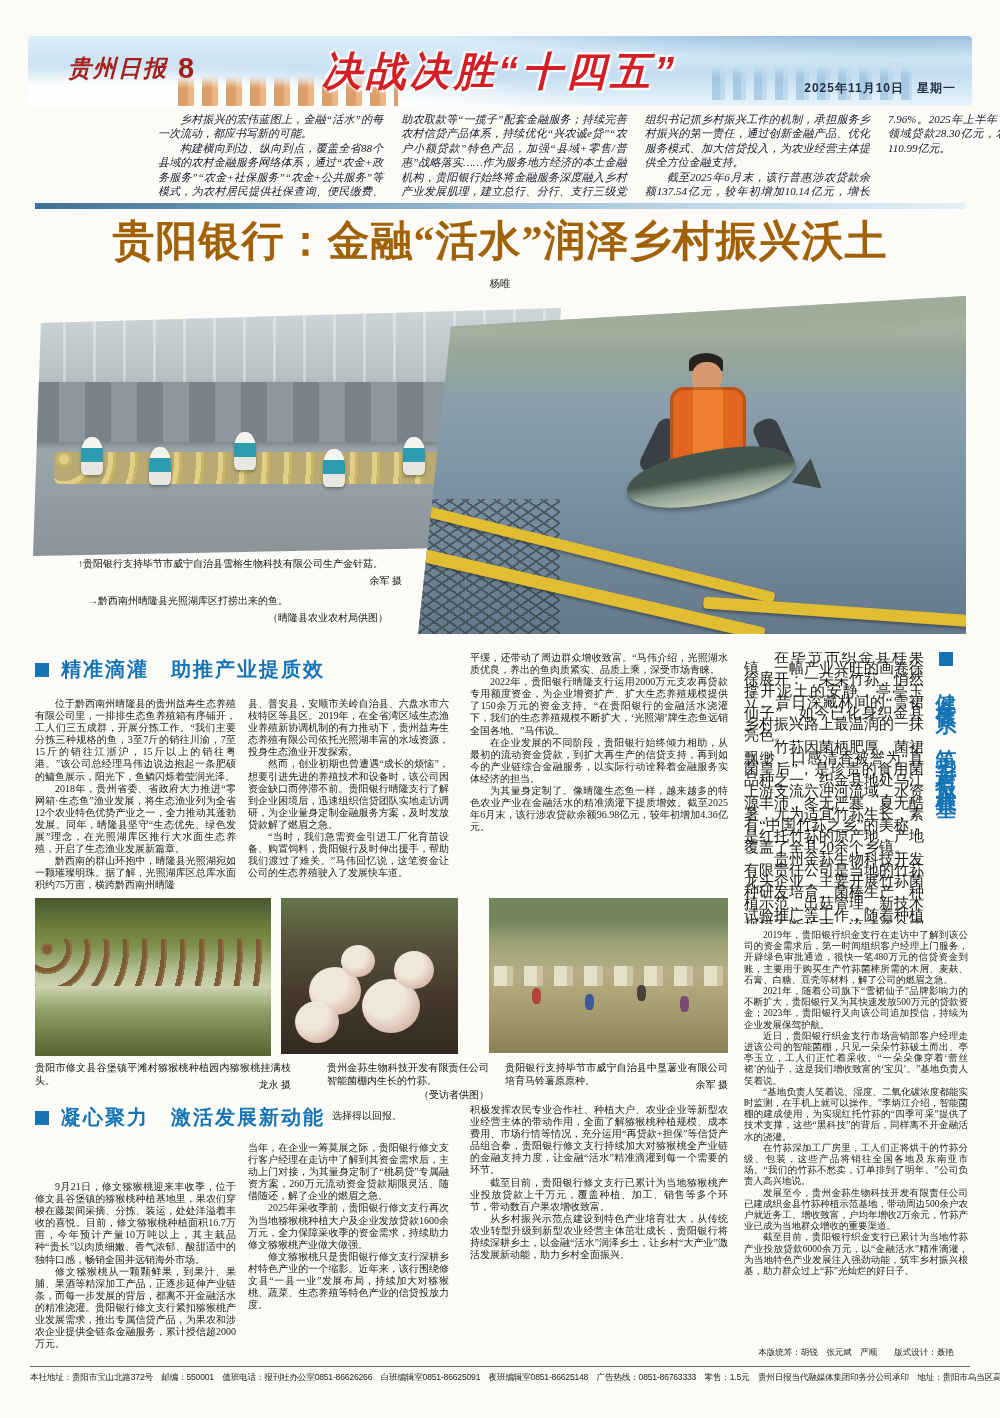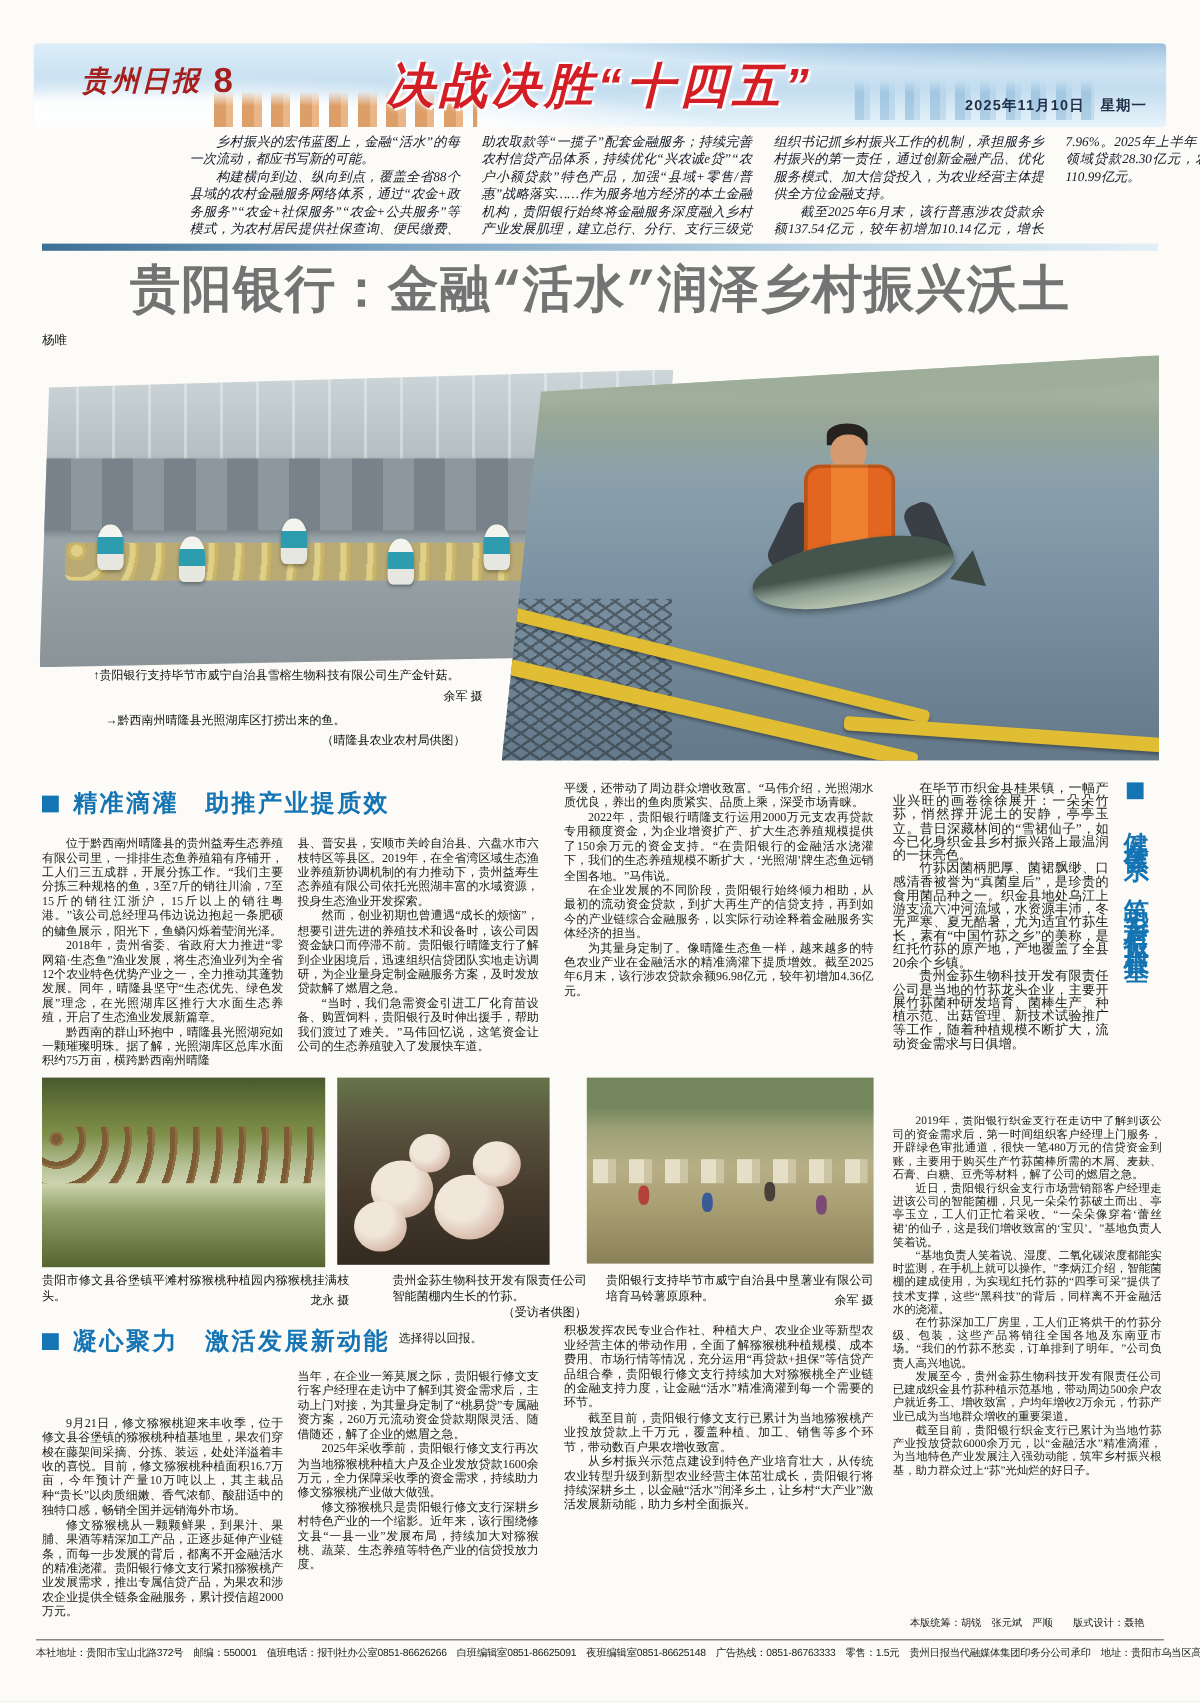--- a/index.html
+++ b/index.html
@@ -31,23 +31,23 @@
 
   
   #intro{left:158px;top:112px;width:712px;height:88px;column-count:3;column-gap:18px;
     font-style:italic;font-size:11px;line-height:14.4px;color:#121825;text-align:justify;}
   #intro p{margin:0;text-indent:2em;}
   #intro-bar{left:35px;top:203px;width:930px;height:6px;
     background:linear-gradient(90deg,#3d6f95 0%,#7ba3c2 30%,#bcd6e6 70%,#e2eff6 100%);}
 
   
   #headline{left:35px;top:213px;width:930px;text-align:center;
-    font-family:Liberation Mono, monospace;font-weight:900;font-size:42px;
-    letter-spacing:1px;color:#737373;}
-  #byline{left:35px;top:277px;width:930px;font-size:10.5px;color:#222;}
+    font-family:Liberation Serif, serif;font-weight:900;font-size:42px;
+    letter-spacing:1px;color:#a16207;}
+  #byline{left:35px;top:277px;width:930px;text-align:center;font-size:10.5px;color:#222;}
 
   
   .photo{overflow:hidden;}
   #photo-left{left:33px;top:308px;width:528px;height:248px;z-index:1;
     clip-path:polygon(1.5% 6%,100% 0,97.5% 96%,0 100%);
     background:linear-gradient(180deg,#cdd6d9 0%,#b2bdc1 32%,#9aa5a9 60%,#8a9397 100%);}
   .f-beams{left:0;top:0;width:100%;height:36%;
     background:repeating-linear-gradient(90deg,rgba(255,255,255,.35) 0 3px,rgba(0,0,0,0) 3px 30px);}
   .f-machine{left:0;top:30%;width:100%;height:24%;
     background:repeating-linear-gradient(90deg,#77828a 0 26px,#8d989e 26px 52px);box-shadow:0 3px 6px rgba(0,0,0,.25);}
@@ -120,21 +120,21 @@
     background:repeating-linear-gradient(90deg,#e6dfc8 0 13px,#cdc4a5 13px 19px,rgba(0,0,0,0) 19px 30px);}
   .person{width:9px;height:16px;border-radius:40%;}
   .p1{left:18%;top:58%;background:#b4403c;} .p2{left:40%;top:62%;background:#3c5a96;}
   .p3{left:62%;top:56%;background:#484039;} .p4{left:80%;top:63%;background:#7a4a74;}
 
   #midc1{left:35px;top:1061px;width:256px;height:30px;}
   #midc2{left:327px;top:1061px;width:162px;height:40px;}
   #midc3{left:505px;top:1061px;width:223px;height:30px;}
 
   
-  #sbc1{left:744px;top:652px;width:180px;height:272px;font-size:11px;line-height:11.2px;}
+  #sbc1{left:744px;top:652px;width:180px;height:272px;font-size:15px;line-height:11.2px;}
   #sbmain{left:744px;top:930px;width:224px;height:410px;font-size:9.5px;line-height:11.2px;}
   #sb-vhead{left:928px;top:652px;width:36px;height:276px;}
   #sb-vhead .blue-sq{margin:0 auto 10px auto;display:block;}
   #sb-vtext{writing-mode:vertical-rl;text-orientation:upright;font-family:"Liberation Sans",sans-serif;
     font-weight:bold;font-size:21px;color:#1474b4;letter-spacing:7px;margin:0 auto;height:240px;}
 
   #sb-credits{left:744px;top:1347px;width:224px;text-align:center;font-size:8.5px;color:#222;
     font-family:"Liberation Sans",sans-serif;}
 
   
@@ -282,20 +282,21 @@
       <p>在毕节市织金县桂果镇，一幅产业兴旺的画卷徐徐展开：一朵朵竹荪，悄然撑开泥土的安静，亭亭玉立。昔日深藏林间的“雪裙仙子”，如今已化身织金县乡村振兴路上最温润的一抹亮色。</p>
       <p>竹荪因菌柄肥厚、菌裙飘缈、口感清香被誉为“真菌皇后”，是珍贵的食用菌品种之一。织金县地处乌江上游支流六冲河流域，水资源丰沛，冬无严寒、夏无酷暑，尤为适宜竹荪生长，素有“中国竹荪之乡”的美称，是红托竹荪的原产地，产地覆盖了全县20余个乡镇。</p>
       <p>贵州金荪生物科技开发有限责任公司是当地的竹荪龙头企业，主要开展竹荪菌种研发培育、菌棒生产、种植示范、出菇管理、新技术试验推广等工作，随着种植规模不断扩大，流动资金需求与日俱增。</p>
     </div>
   <div id="sb-vhead" class="abs">
     <span class="blue-sq"></span>
     <div id="sb-vtext">健全体系　筑牢乡村振兴根基</div>
   </div>
   <div id="sbmain" class="abs bodycol">
       <p>2019年，贵阳银行织金支行在走访中了解到该公司的资金需求后，第一时间组织客户经理上门服务，开辟绿色审批通道，很快一笔480万元的信贷资金到账，主要用于购买生产竹荪菌棒所需的木屑、麦麸、石膏、白糖、豆壳等材料，解了公司的燃眉之急。</p>
+      <p>2021年，随着公司旗下“雪裙仙子”品牌影响力的不断扩大，贵阳银行又为其快速发放500万元的贷款资金；2023年，贵阳银行又向该公司追加授信，持续为企业发展保驾护航。</p>
       <p>近日，贵阳银行织金支行市场营销部客户经理走进该公司的智能菌棚，只见一朵朵竹荪破土而出、亭亭玉立，工人们正忙着采收。“一朵朵像穿着‘蕾丝裙’的仙子，这是我们增收致富的‘宝贝’。”基地负责人笑着说。</p>
       <p>“基地负责人笑着说、湿度、二氧化碳浓度都能实时监测，在手机上就可以操作。”李炳江介绍，智能菌棚的建成使用，为实现红托竹荪的“四季可采”提供了技术支撑，这些“黑科技”的背后，同样离不开金融活水的浇灌。</p>
       <p>在竹荪深加工厂房里，工人们正将烘干的竹荪分级、包装，这些产品将销往全国各地及东南亚市场。“我们的竹荪不愁卖，订单排到了明年。”公司负责人高兴地说。</p>
       <p>发展至今，贵州金荪生物科技开发有限责任公司已建成织金县竹荪种植示范基地，带动周边500余户农户就近务工、增收致富，户均年增收2万余元，竹荪产业已成为当地群众增收的重要渠道。</p>
       <p>截至目前，贵阳银行织金支行已累计为当地竹荪产业投放贷款6000余万元，以“金融活水”精准滴灌，为当地特色产业发展注入强劲动能，筑牢乡村振兴根基，助力群众过上“荪”光灿烂的好日子。</p>
     </div>
   <div id="sb-credits" class="abs">本版统筹：胡锐　张元斌　严顺　　版式设计：聂艳</div>
 
   <div id="footer-rule" class="abs"></div>
   <div id="footer" class="abs">本社地址：贵阳市宝山北路372号　邮编：550001　值班电话：报刊社办公室0851-86626266　白班编辑室0851-86625091　夜班编辑室0851-86625148　广告热线：0851-86763333　零售：1.5元　贵州日报当代融媒体集团印务分公司承印　地址：贵阳市乌当区高新北路1号</div>

